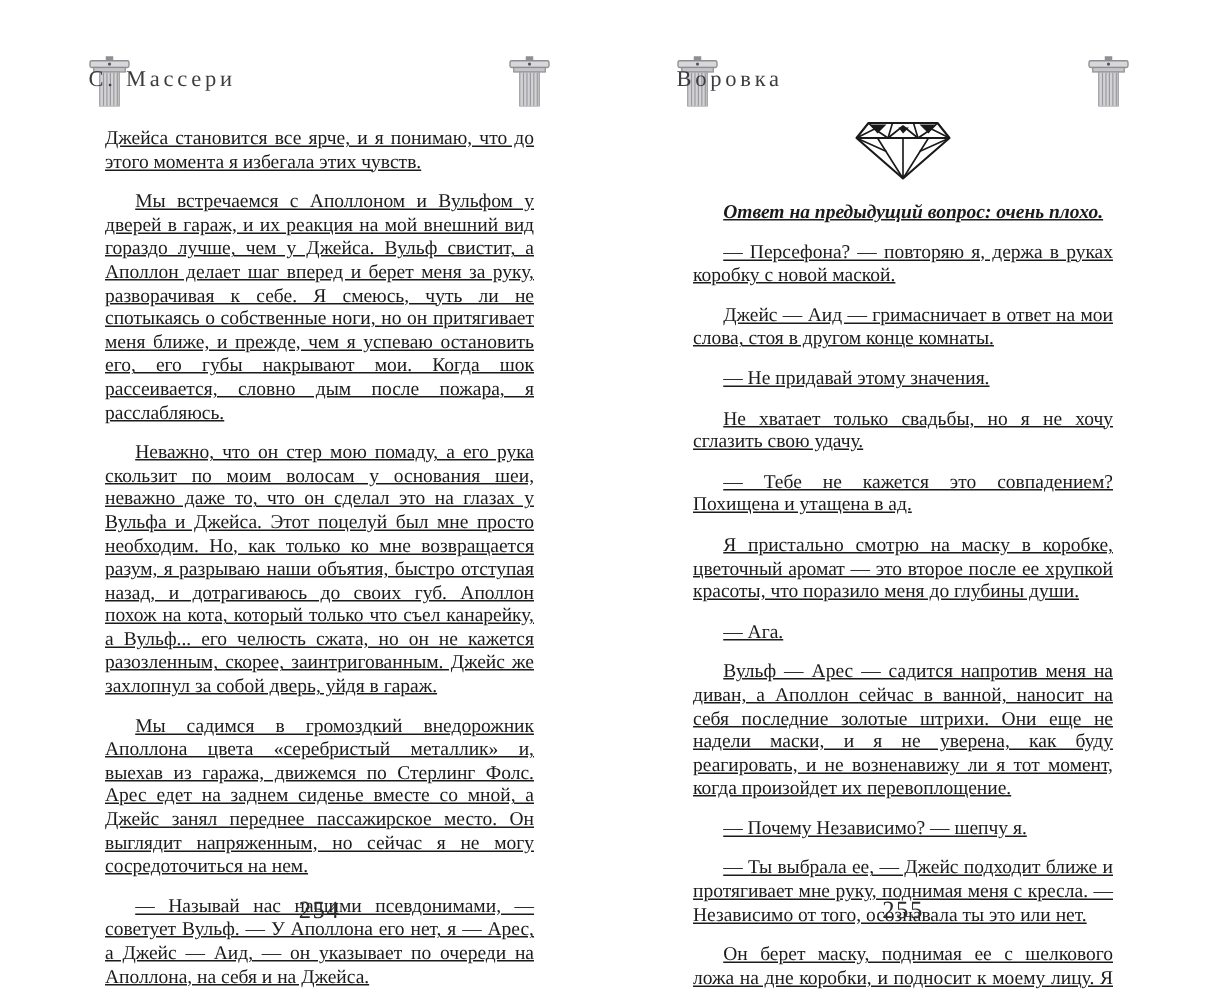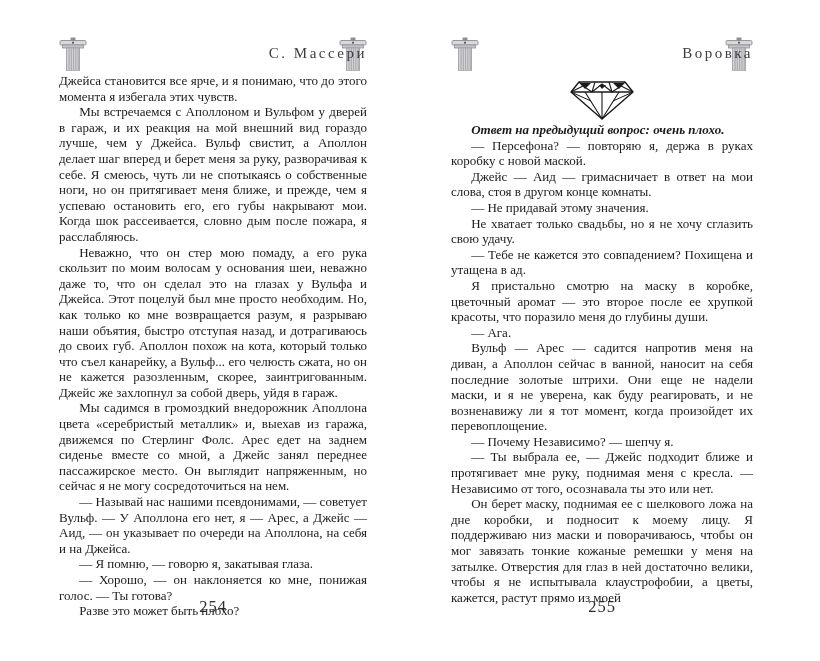--- a/index.html
+++ b/index.html
@@ -20,21 +20,21 @@
 
   .corner-icon {
     position: absolute; top: 0;
     width: 28px; height: 34px;
   }
   .corner-icon.left  { left: 0; }
   .corner-icon.right { right: 0; }
 
   .running-head {
     position: absolute; top: 8px; left: 0; right: 0;
-    text-align: right;
+    text-align: left;
     font-size: 15px;
     letter-spacing: 2.5px;
     color: #3d3d40;
     font-family: "Liberation Serif", serif;
   }
 
   .gem-ornament {
     position: absolute; top: 42px; left: 0; right: 0;
     display: flex; justify-content: center;
   }
@@ -42,21 +42,21 @@
   .page-body {
     position: absolute; left: 0; right: 0;
     font-size: 13px;
     line-height: 15.6px;
     text-align: justify;
   }
   .page-left  .page-body { top: 36px; }
   .page-right .page-body { top: 85px; }
 
   .page-body p {
-    margin: 0; padding: 0;
+    margin: 11px; padding: 0; text-decoration: underline;
   }
   .page-body p.indent { text-indent: 1.55em; }
   .page-body p.italic {
     font-style: italic;
     font-weight: 600;
   }
 
   .page-number {
     position: absolute; top: 560px; left: 0; right: 0;
     text-align: center;

